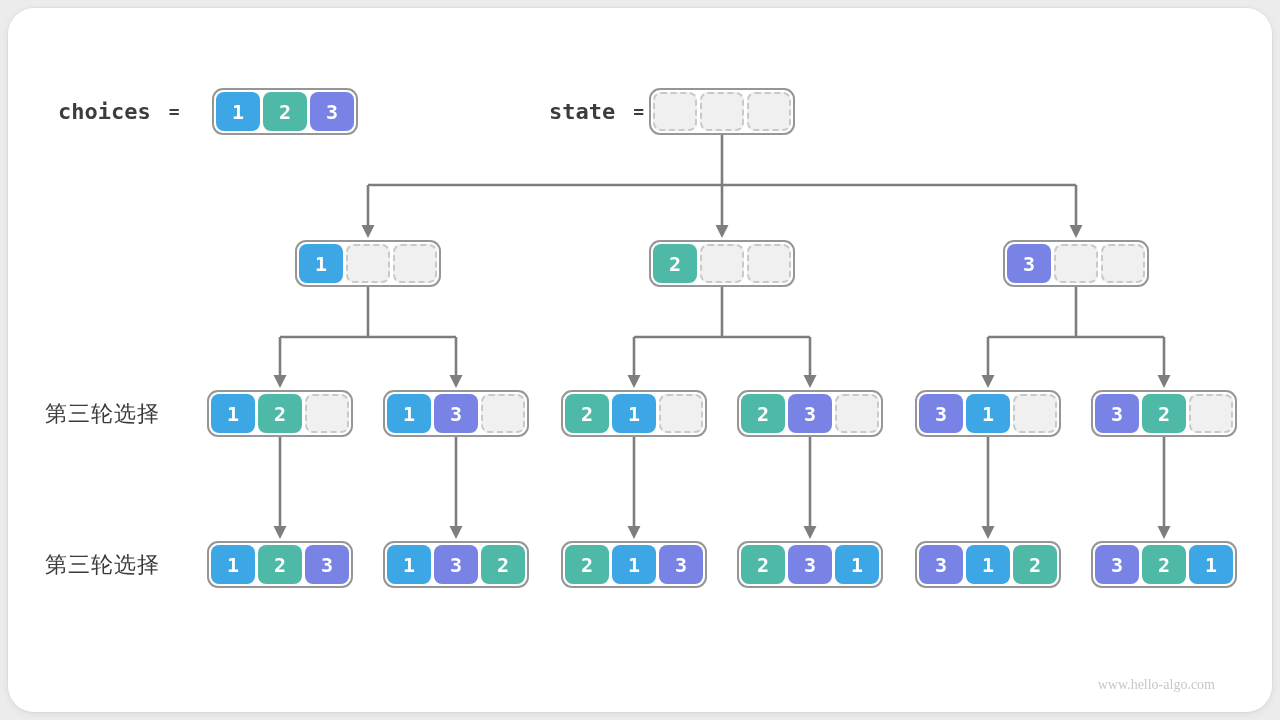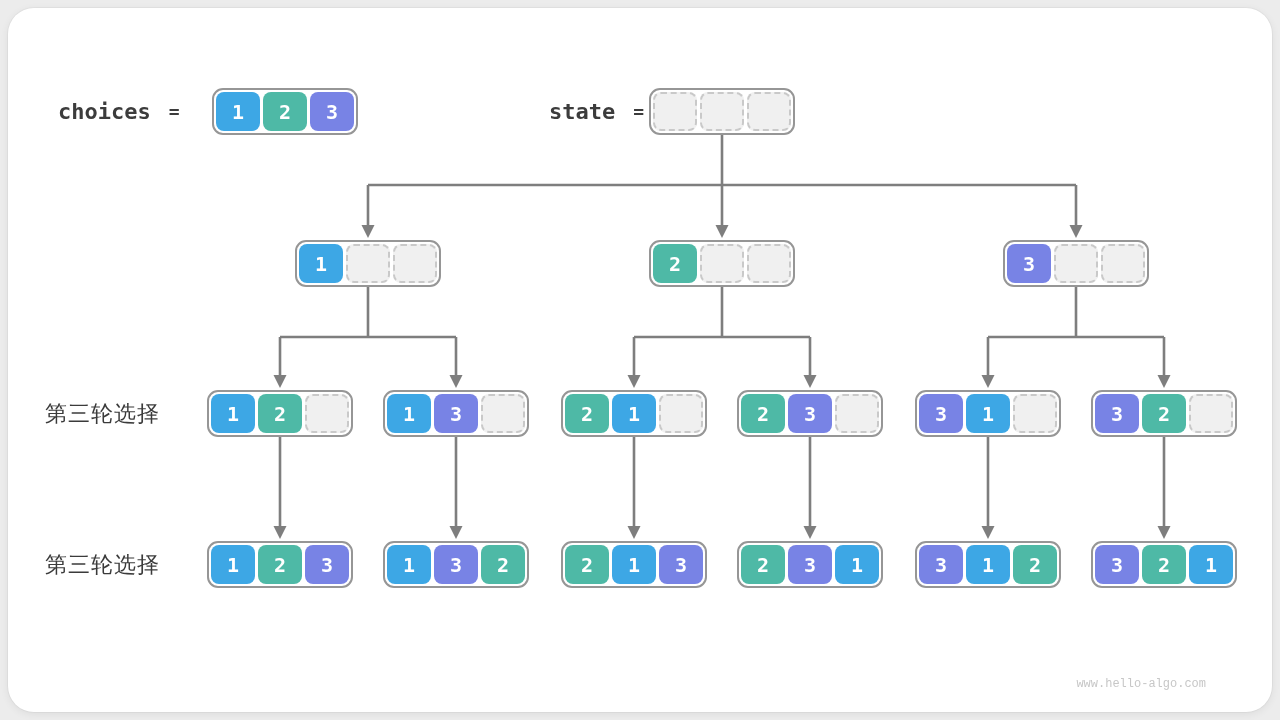--- a/index.html
+++ b/index.html
@@ -21,22 +21,22 @@
   .node{position:absolute;width:146px;height:47px;background:#fff;border:2px solid var(--node-border);
     border-radius:11px;display:flex;align-items:center;justify-content:center;gap:3px}
   .cell{width:44px;height:39px;border-radius:8px;display:flex;align-items:center;justify-content:center;
     font-family:"DejaVu Sans Mono",monospace;font-weight:bold;font-size:20px;color:#ffffff;flex:0 0 auto}
   .cell.v1{background:var(--c1)}
   .cell.v2{background:var(--c2)}
   .cell.v3{background:var(--c3)}
   .cell.empty{background:var(--empty-fill);border:2px dashed var(--empty-border)}
   .rowlabel{position:absolute;left:45px;height:47px;display:flex;align-items:center;
     font-size:22px;color:var(--label);letter-spacing:1px}
-  #watermark{position:absolute;right:74px;top:677px;font-family:Liberation Mono, monospace;
-    font-size:12px;color:var(--watermark)}
+  #watermark{position:absolute;right:65px;top:677px;font-family:Liberation Serif, serif;
+    font-size:14px;color:var(--watermark)}
 </style>
 </head>
 <body>
 
 <div id="card"></div>
 
 <div id="stage">
 
   <svg id="connectors" width="1280" height="720">
       <line x1="368" y1="185" x2="1076" y2="185" stroke="#7e7e7e" stroke-width="2.6"></line>

